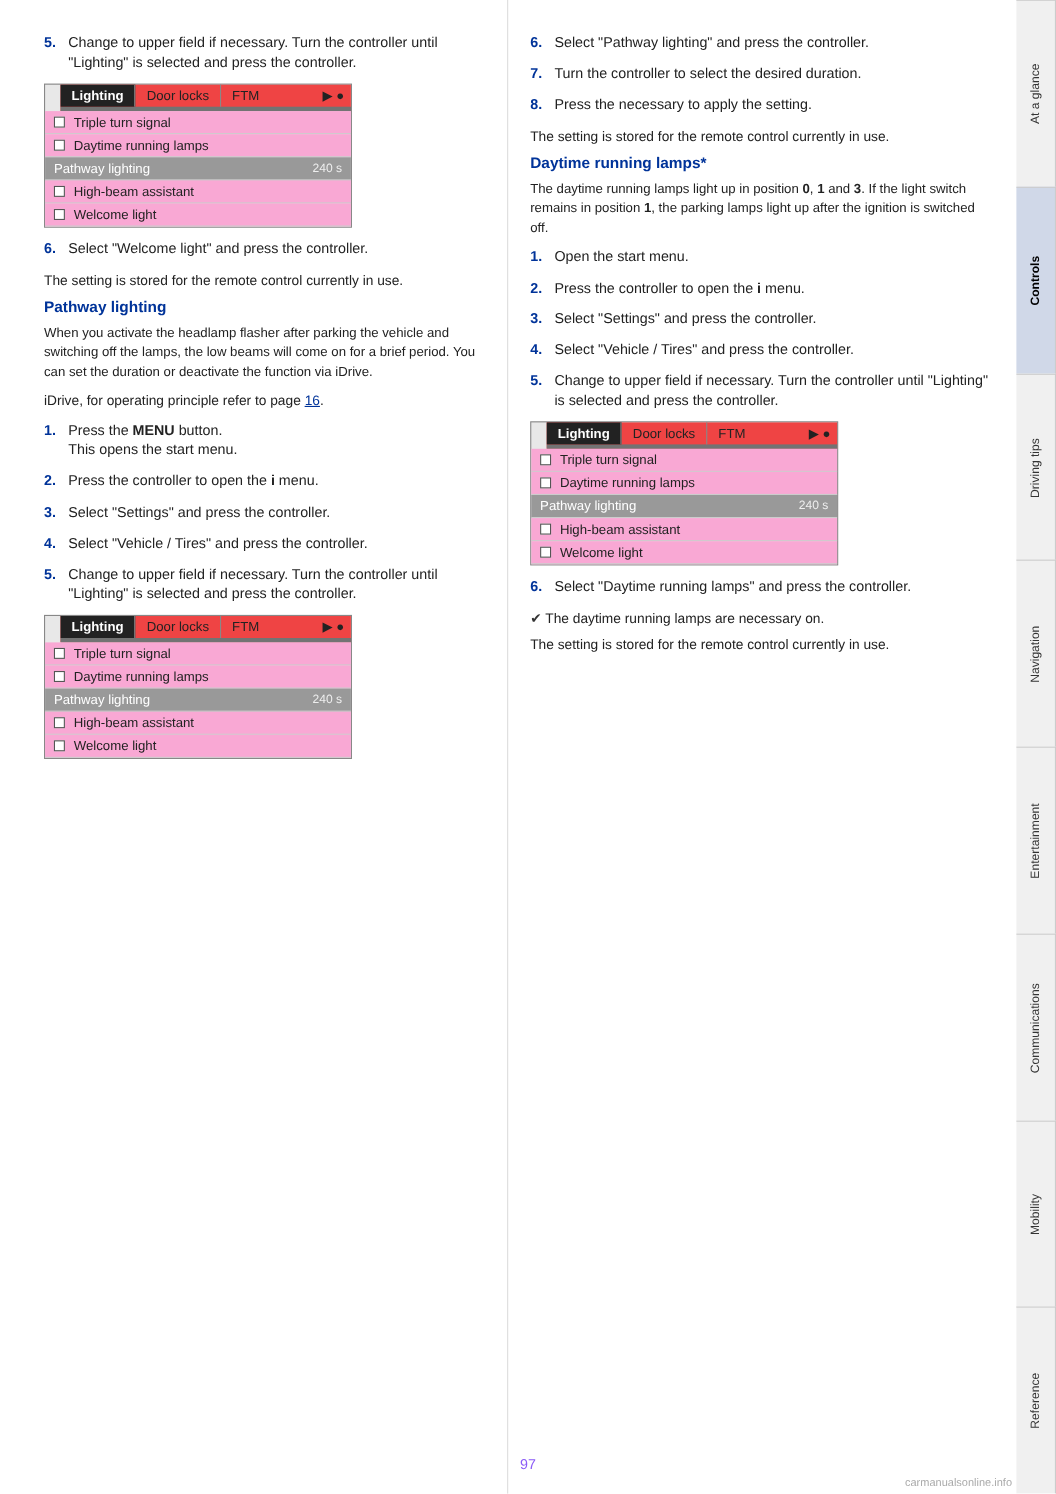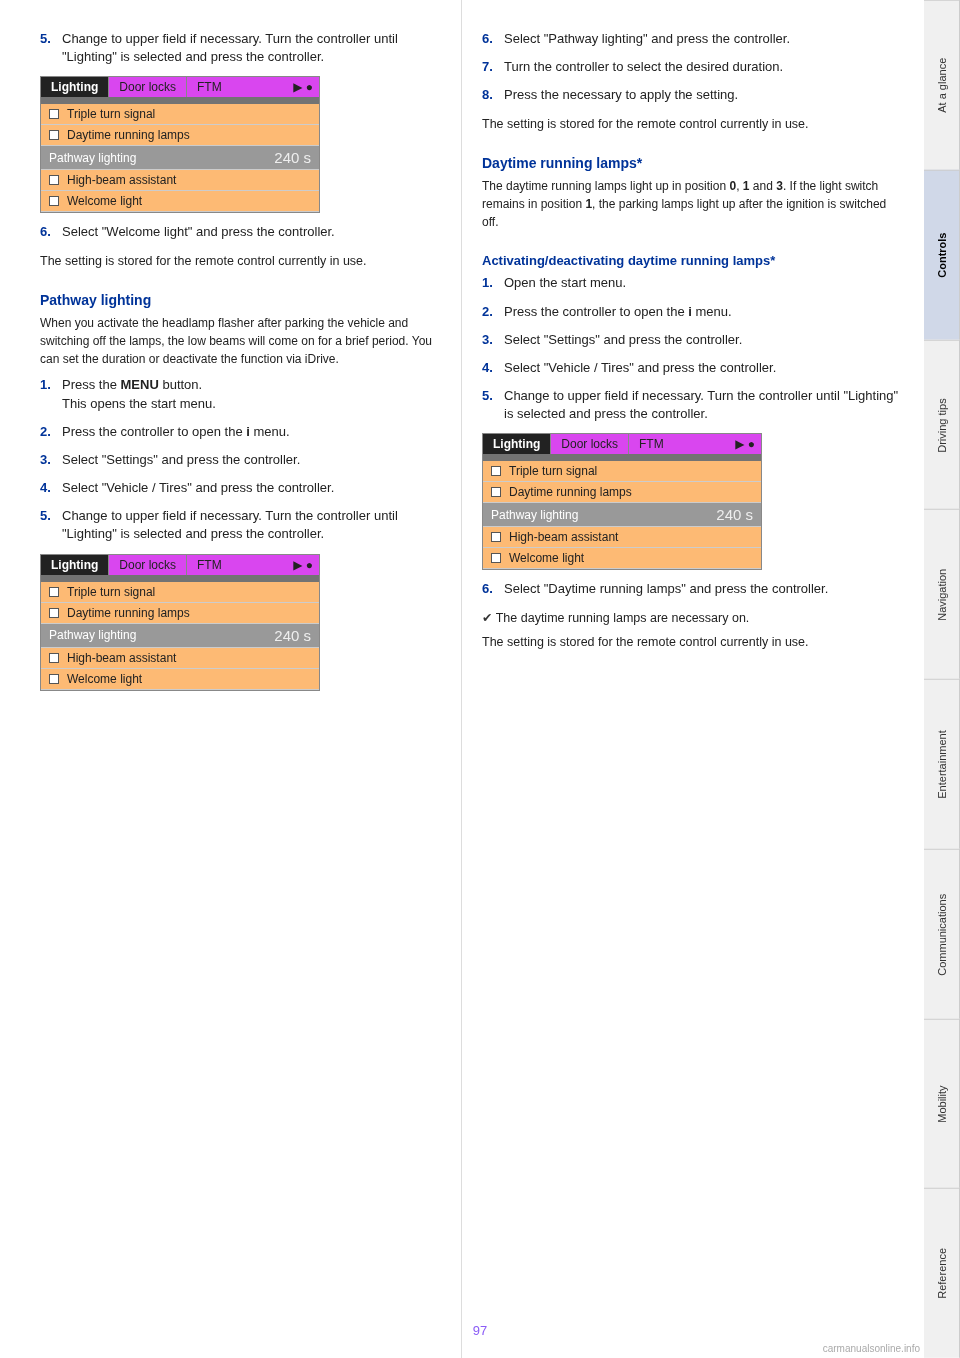--- a/index.html
+++ b/index.html
@@ -84,41 +84,42 @@
     }
     .step-text {
       flex: 1;
     }
 
     
     .section-heading {
       color: #003399;
       font-weight: bold;
       font-size: 14px;
-      margin: 22px 0 6px 0;
+      margin: 7px 0 6px 0;
     }
 
     .section-body {
       line-height: 1.5;
       margin-bottom: 8px;
       font-size: 12px;
     }
 
     
     .ui-box {
       border: 1px solid #888;
       margin: 10px 0 10px 0;
       width: 280px;
       font-size: 12px;
       background: #e8e8e8;
     }
     .ui-box-header {
       display: flex;
-      background: #d946ef;
-      border-bottom: 7px solid #737373;
+      background: #ef4444;
+      border-bottom: 4px solid #737373;
+      margin-left: 14px;
     }
     .ui-tab {
       padding: 3px 10px;
       font-size: 12px;
       border-right: 1px solid #888;
     }
     .ui-tab.active {
       background: #222;
       color: #fff;
       font-weight: bold;
@@ -130,41 +131,41 @@
     .ui-tab-icons {
       padding: 3px 6px;
       font-size: 12px;
       margin-left: auto;
     }
     .ui-row {
       display: flex;
       align-items: center;
       padding: 3px 8px;
       border-bottom: 1px solid #ccc;
-      background: #fdba74;
+      background: #f9a8d4;
     }
     .ui-row.highlighted {
       background: #999;
       color: #fff;
     }
     .ui-checkbox {
       width: 10px;
       height: 10px;
       border: 1px solid #555;
       margin-right: 8px;
       display: inline-block;
       background: #fff;
       flex-shrink: 0;
     }
     .ui-row-label {
       flex: 1;
     }
     .ui-row-value {
       color: #555;
-      font-size: 15px;
+      font-size: 11px;
       text-align: right;
     }
     .ui-row.highlighted .ui-row-value {
       color: #eee;
     }
 
     
     .note-text {
       line-height: 1.5;
       margin: 4px 0;
@@ -245,20 +246,23 @@
 
     <div class="step">
       <span class="step-num" style="color:#003399;">6.</span>
       <span class="step-text">Select "Welcome light" and press the controller.</span>
     </div>
 
     <div class="note-text" style="margin-top:6px;">The setting is stored for the remote control currently in use.</div>
 
     <div class="section-heading">Pathway lighting</div>
     <div class="section-body">When you activate the headlamp flasher after parking the vehicle and switching off the lamps, the low beams will come on for a brief period. You can set the duration or deactivate the function via iDrive.</div>
+    <div class="note-text">
+      iDrive, for operating principle refer to page <span style="color:#003399;text-decoration:underline;">16</span>.
+    </div>
 
     <div style="margin-top:8px;">
       <div class="step">
         <span class="step-num" style="color:#003399;">1.</span>
         <span class="step-text">Press the <strong>MENU</strong> button.<br>This opens the start menu.</span>
       </div>
       <div class="step">
         <span class="step-num" style="color:#003399;">2.</span>
         <span class="step-text">Press the controller to open the <strong>i</strong> menu.</span>
       </div>
@@ -322,21 +326,20 @@
       <span class="step-text">Press the necessary to apply the setting.</span>
     </div>
 
     <div class="note-text" style="margin-top:6px;">The setting is stored for the remote control currently in use.</div>
 
     <div class="section-heading">Daytime running lamps*</div>
     <div class="section-body">
       The daytime running lamps light up in position <strong>0</strong>, <strong>1</strong> and <strong>3</strong>. If the light switch remains in position <strong>1</strong>, the parking lamps light up after the ignition is switched off.
     </div>
 
-    <div class="section-heading" style="font-size:13px;">Activating/deactivating daytime running lamps*</div>
 
     <div style="margin-top:6px;">
       <div class="step">
         <span class="step-num" style="color:#003399;">1.</span>
         <span class="step-text">Open the start menu.</span>
       </div>
       <div class="step">
         <span class="step-num" style="color:#003399;">2.</span>
         <span class="step-text">Press the controller to open the <strong>i</strong> menu.</span>
       </div>

